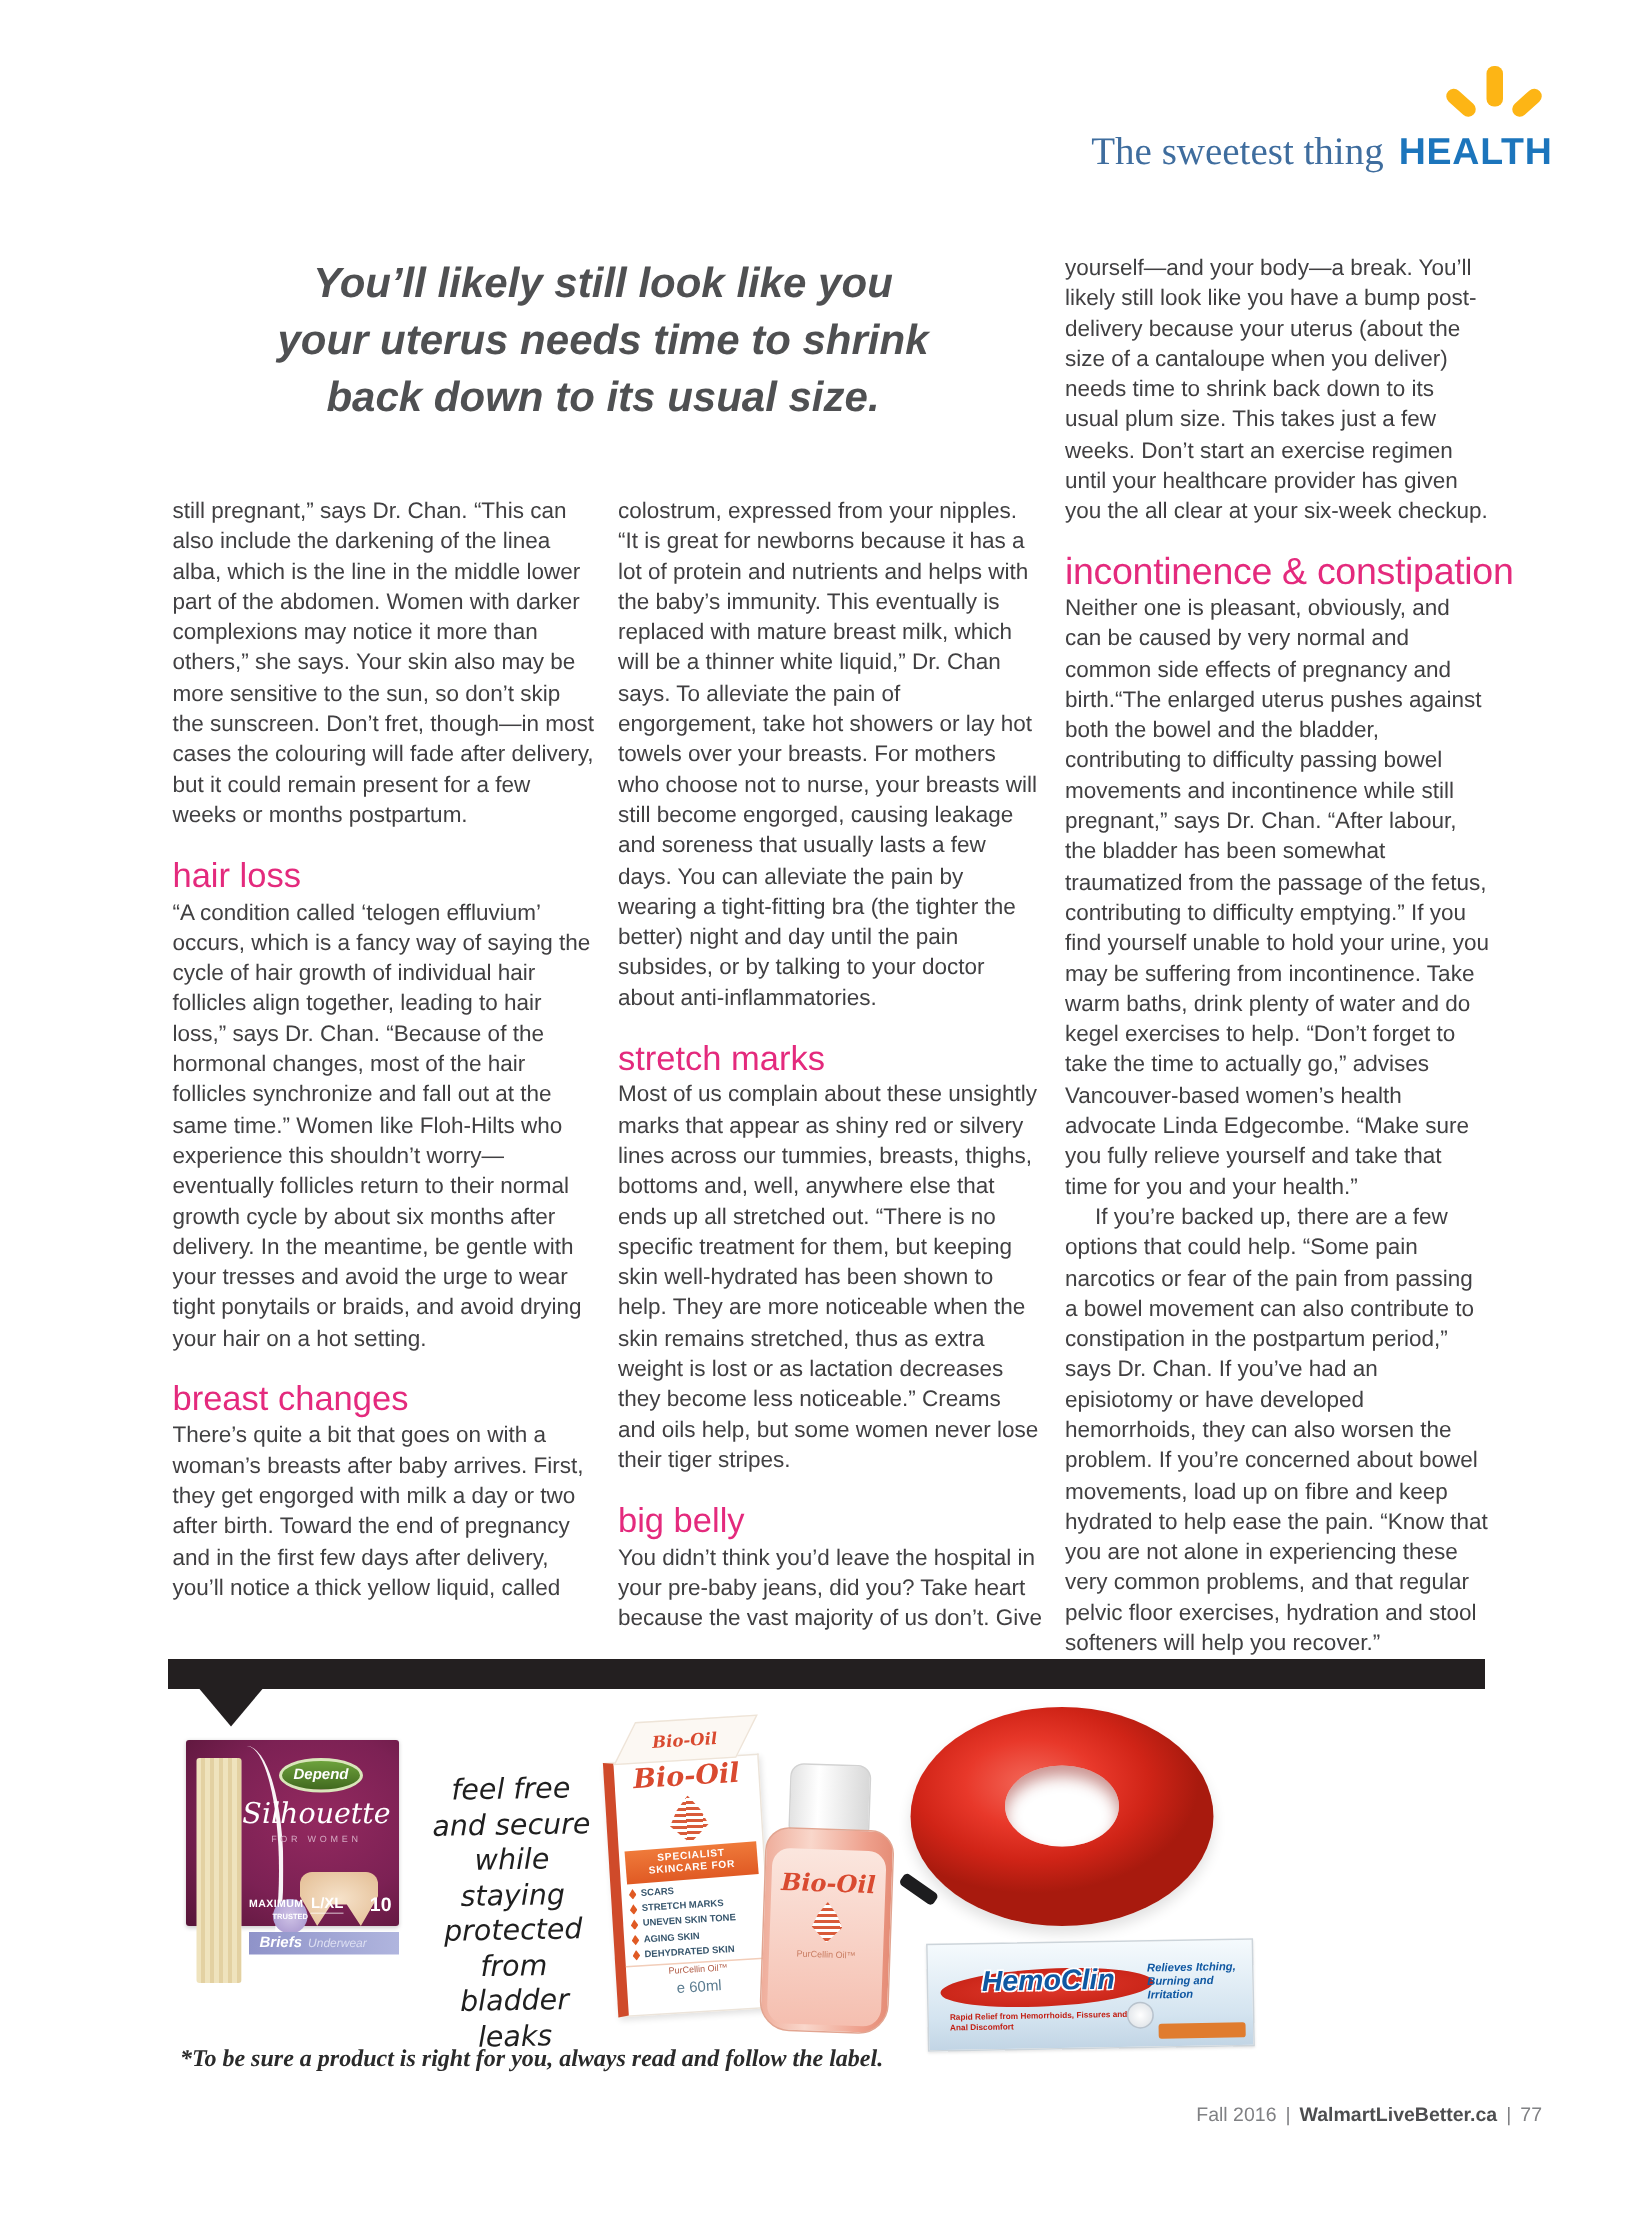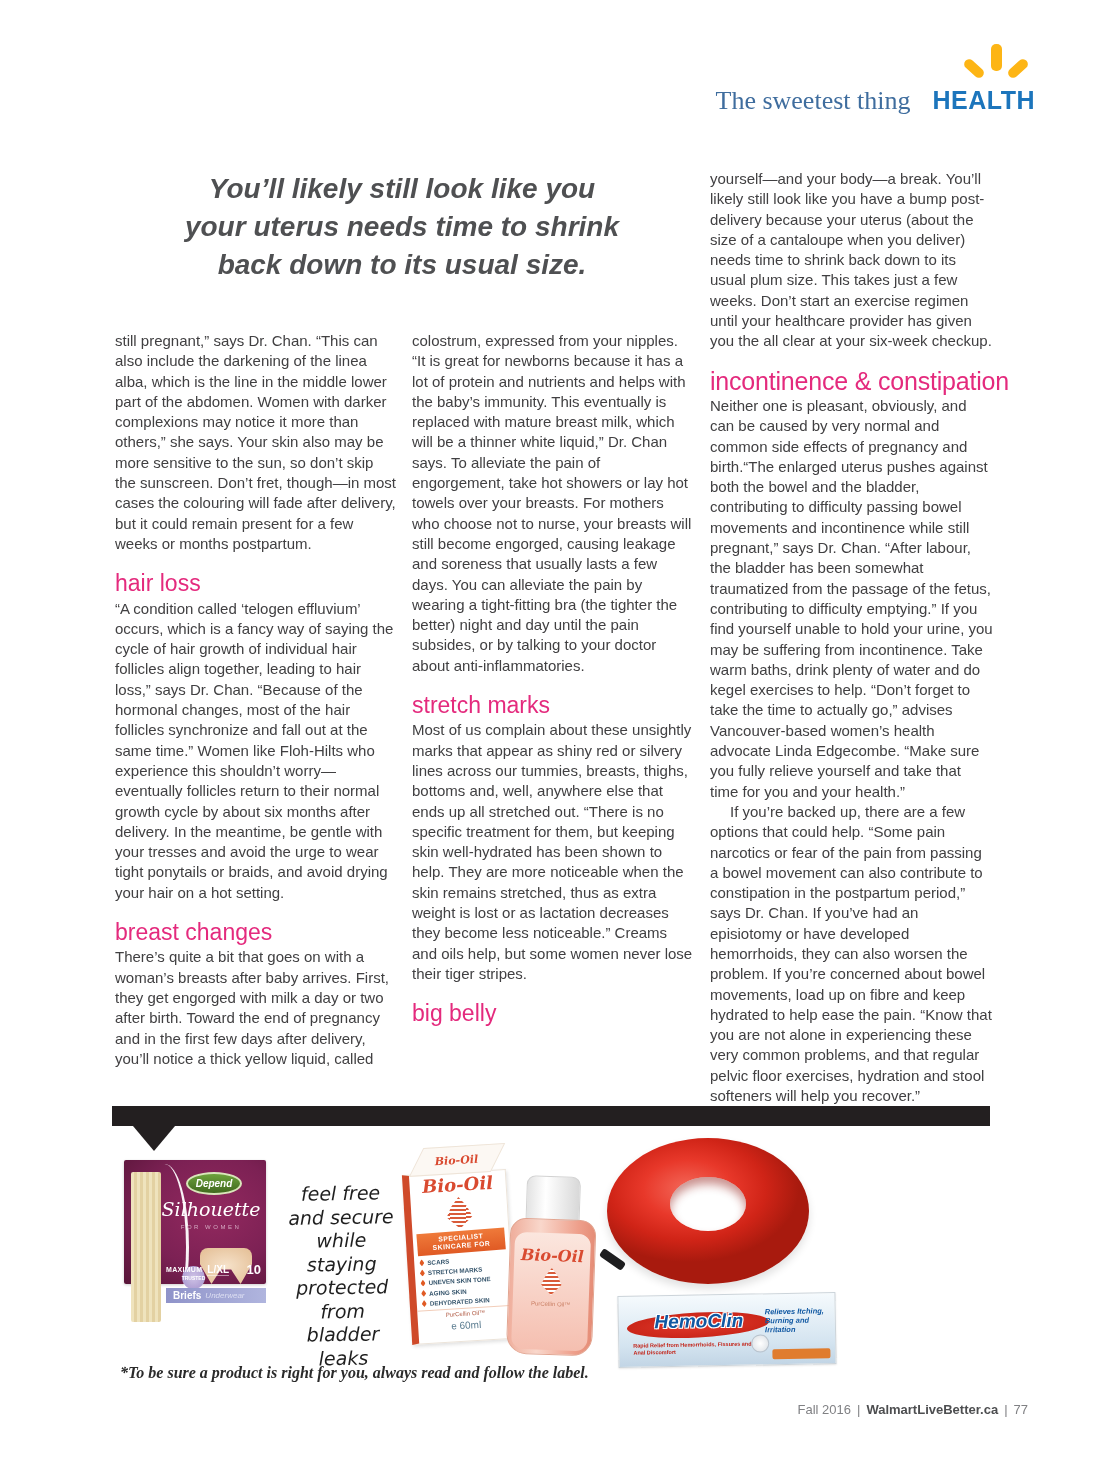--- a/index.html
+++ b/index.html
@@ -5,21 +5,21 @@
   html,body{margin:0;padding:0;background:#fff;}
   .page{position:relative;width:1100px;height:1480px;background:#fff;overflow:hidden;
         font-family:"Liberation Sans",sans-serif;}
 
   
   .spark{position:absolute;top:44px;right:72px;width:64px;height:44px;}
   .spark i{position:absolute;background:#fdb515;border-radius:5px;}
   .spark .s-c{left:27px;top:0;width:11px;height:27px;}
   .spark .s-l{left:5px;top:13px;width:10px;height:23px;transform:rotate(-48deg);}
   .spark .s-r{left:49px;top:13px;width:10px;height:23px;transform:rotate(48deg);}
-  .header{position:absolute;top:86px;right:65px;display:flex;align-items:baseline;gap:22px;}
+  .header{position:absolute;top:86px;right:65px;display:flex;align-items:baseline;gap:10px;}
   .tagline{font-family:"Liberation Serif",serif;font-size:26px;color:#3f6d9e;}
   .health{font-weight:700;font-size:25px;color:#1c75bc;letter-spacing:.5px;}
 
   
   .pullquote{position:absolute;left:112px;top:170px;width:580px;text-align:center;
              font-family:Liberation Sans, sans-serif;font-style:italic;font-weight:700;
              font-size:28px;line-height:38px;color:#4f5052;}
   .pullquote span{display:block;}
 
   
@@ -56,21 +56,21 @@
           font-size:6px;letter-spacing:2.5px;text-transform:uppercase;}
   .depend-underwear{position:absolute;left:76px;top:88px;width:52px;height:36px;
           background:radial-gradient(#f6e2ca,#e3bd93);border-radius:8px 8px 12px 12px;
           clip-path:polygon(0 0,100% 0,100% 45%,78% 100%,60% 60%,40% 60%,22% 100%,0 45%);}
   .depend-trusted{position:absolute;left:58px;top:106px;width:23px;height:23px;border-radius:50%;
           background:radial-gradient(#cfc3e6,#a391cc);color:#fff;font-size:5px;font-weight:700;
           display:flex;align-items:center;justify-content:center;}
   .depend-band{position:absolute;left:42px;right:0;top:128px;height:15px;
           background:linear-gradient(90deg,#8f93c9,#b0b5de);display:flex;align-items:center;
           gap:4px;padding-left:7px;}
-  .depend-band .b1{color:#fff;font-weight:700;font-size:10px;}
+  .depend-band .b1{color:#fff;font-weight:700;font-style:italic;font-size:10px;}
   .depend-band .b2{color:#dddff2;font-style:italic;font-size:8px;}
   .depend-bottom{position:absolute;left:42px;right:5px;bottom:7px;display:flex;align-items:center;
           gap:5px;color:#fff;}
   .depend-max{font-size:7px;font-weight:700;letter-spacing:.3px;}
   .depend-size{font-size:10px;font-weight:700;border-bottom:1px solid rgba(255,255,255,.5);}
   .depend-count{margin-left:auto;font-size:13px;font-weight:700;}
 
   
   .handwriting{position:absolute;left:282px;top:1182px;width:120px;text-align:center;
           font-family:"DejaVu Sans",sans-serif;font-style:italic;font-size:19px;line-height:23.5px;
@@ -181,20 +181,21 @@
     <div class="para">“A condition called ‘telogen effluvium’ occurs, which is a fancy way of saying the cycle of hair growth of individual hair follicles align together, leading to hair loss,” says Dr. Chan. “Because of the hormonal changes, most of the hair follicles synchronize and fall out at the same time.” Women like Floh-Hilts who experience this shouldn’t worry—eventually follicles return to their normal growth cycle by about six months after delivery. In the meantime, be gentle with your tresses and avoid the urge to wear tight ponytails or braids, and avoid drying your hair on a hot setting.</div>
     <div class="h-pink">breast changes</div>
     <div class="para">There’s quite a bit that goes on with a woman’s breasts after baby arrives. First, they get engorged with milk a day or two after birth. Toward the end of pregnancy and in the first few days after delivery, you’ll notice a thick yellow liquid, called</div>
   </div>
 
   <div class="col col2">
     <div class="para">colostrum, expressed from your nipples. “It is great for newborns because it has a lot of protein and nutrients and helps with the baby’s immunity. This eventually is replaced with mature breast milk, which will be a thinner white liquid,” Dr. Chan says. To alleviate the pain of engorgement, take hot showers or lay hot towels over your breasts. For mothers who choose not to nurse, your breasts will still become engorged, causing leakage and soreness that usually lasts a few days. You can alleviate the pain by wearing a tight-fitting bra (the tighter the better) night and day until the pain subsides, or by talking to your doctor about anti-inflammatories.</div>
     <div class="h-pink">stretch marks</div>
     <div class="para">Most of us complain about these unsightly marks that appear as shiny red or silvery lines across our tummies, breasts, thighs, bottoms and, well, anywhere else that ends up all stretched out. “There is no specific treatment for them, but keeping skin well-hydrated has been shown to help. They are more noticeable when the skin remains stretched, thus as extra weight is lost or as lactation decreases they become less noticeable.” Creams and oils help, but some women never lose their tiger stripes.</div>
     <div class="h-pink">big belly</div>
+    <div class="para">You didn’t think you’d leave the hospital in your pre-baby jeans, did you? Take heart because the vast majority of us don’t. Give</div>
   </div>
 
   <div class="col col3">
     <div class="para">yourself—and your body—a break. You’ll likely still look like you have a bump post-delivery because your uterus (about the size of a cantaloupe when you deliver) needs time to shrink back down to its usual plum size. This takes just a few weeks. Don’t start an exercise regimen until your healthcare provider has given you the all clear at your six-week checkup.</div>
     <div class="h-pink h-small">incontinence &amp; constipation</div>
     <div class="para">Neither one is pleasant, obviously, and can be caused by very normal and common side effects of pregnancy and birth.“The enlarged uterus pushes against both the bowel and the bladder, contributing to difficulty passing bowel movements and incontinence while still pregnant,” says Dr. Chan. “After labour, the bladder has been somewhat traumatized from the passage of the fetus, contributing to difficulty emptying.” If you find yourself unable to hold your urine, you may be suffering from incontinence. Take warm baths, drink plenty of water and do kegel exercises to help. “Don’t forget to take the time to actually go,” advises Vancouver-based women’s health advocate Linda Edgecombe. “Make sure you fully relieve yourself and take that time for you and your health.”</div>
     <div class="para indent">If you’re backed up, there are a few options that could help. “Some pain narcotics or fear of the pain from passing a bowel movement can also contribute to constipation in the postpartum period,” says Dr. Chan. If you’ve had an episiotomy or have developed hemorrhoids, they can also worsen the problem. If you’re concerned about bowel movements, load up on fibre and keep hydrated to help ease the pain. “Know that you are not alone in experiencing these very common problems, and that regular pelvic floor exercises, hydration and stool softeners will help you recover.”</div>
   </div>
 
   <div class="blackbar"></div>

